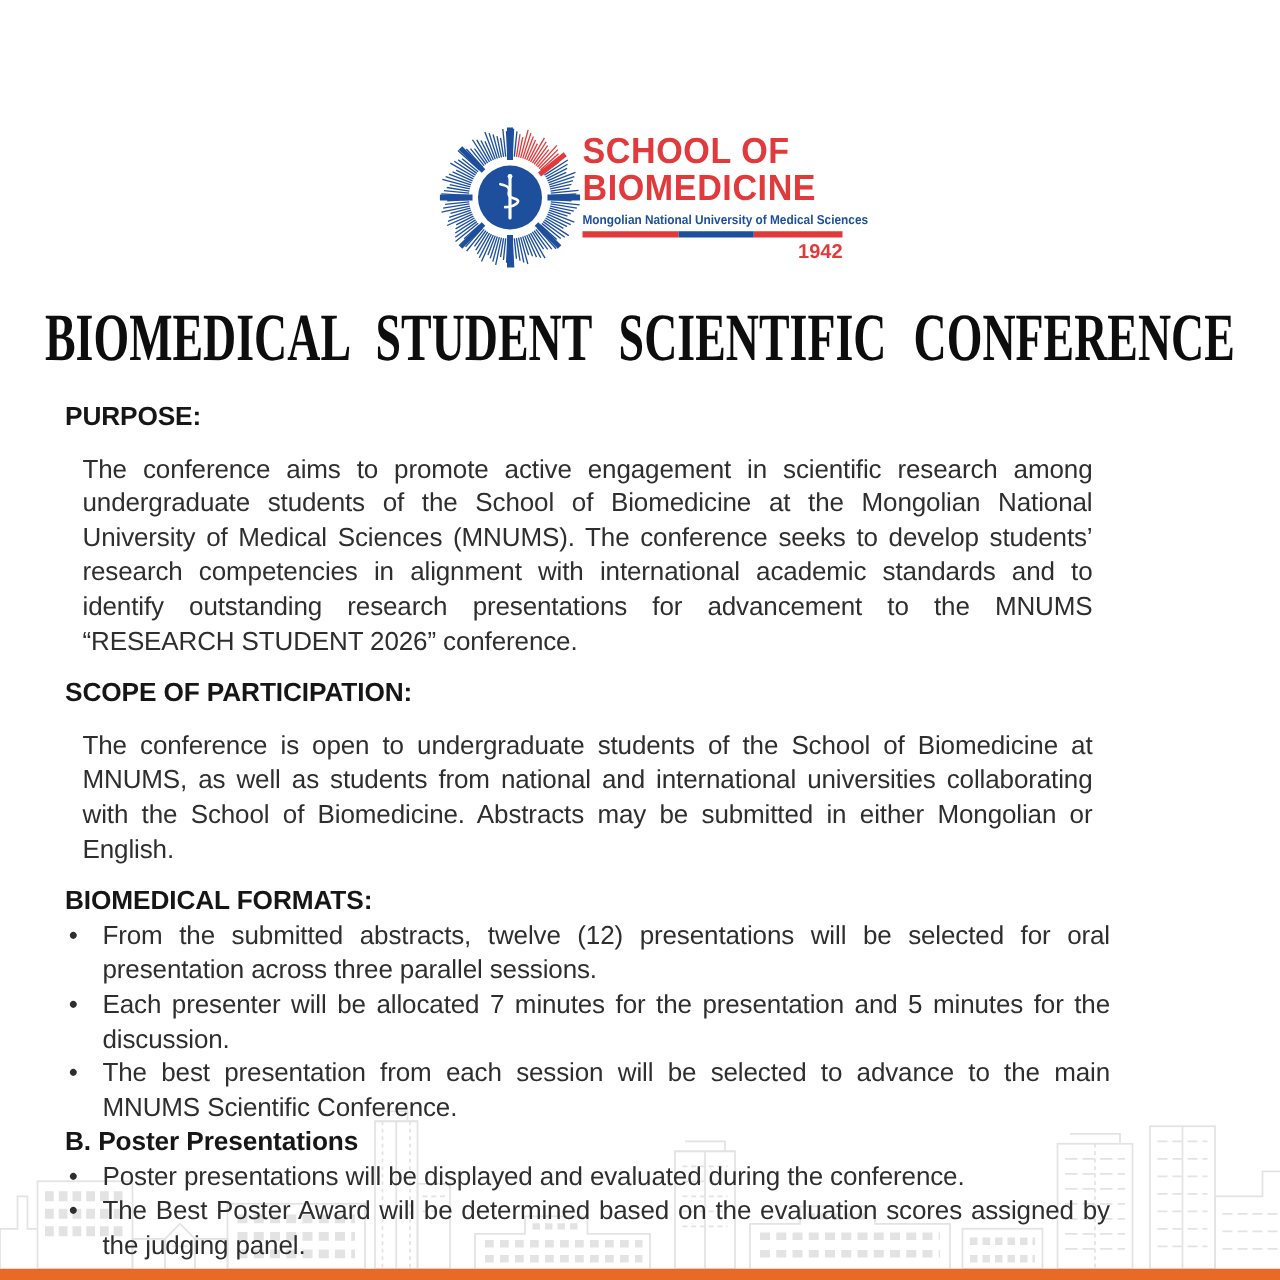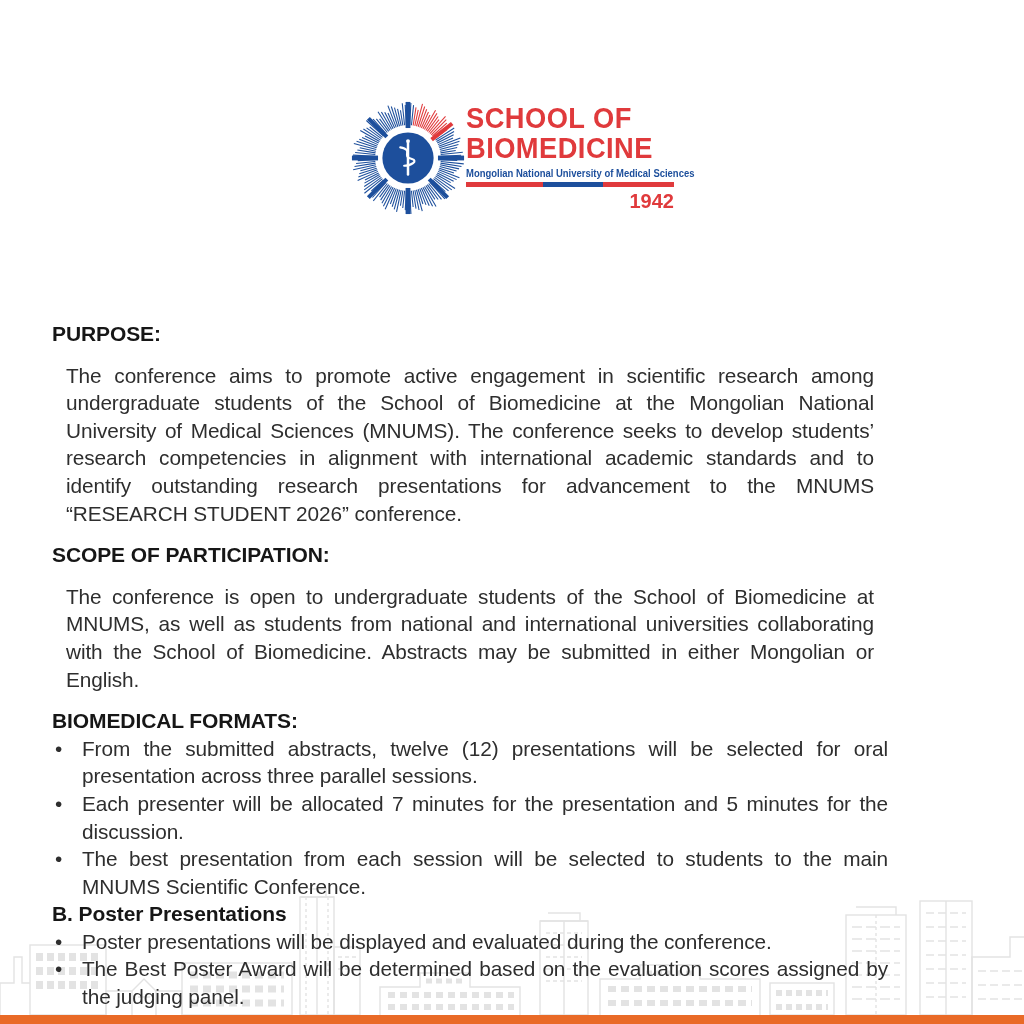--- a/index.html
+++ b/index.html
@@ -9,21 +9,21 @@
   .logo{position:absolute;top:100px;left:0;width:1024px;display:flex;justify-content:center;
         align-items:center;}
   .emblem{width:116px;height:116px;flex:none;}
   .logo-text{width:208px;flex:none;}
   .logo-school{font-weight:700;font-size:29px;line-height:30px;letter-spacing:0.5px;
                transform:scaleX(0.94);transform-origin:left;white-space:nowrap;}
   .logo-univ{font-weight:700;font-size:10.3px;margin-top:5px;white-space:nowrap;
              transform:scaleX(0.92);transform-origin:left;}
   .logo-bar{display:flex;height:5px;margin-top:3px;width:208px;}
   .logo-bar span{display:block;height:100%;}
-  .logo-year{font-weight:700;font-size:20px;text-align:right;margin-top:3px;}
+  .logo-year{font-weight:700;font-size:16px;text-align:right;margin-top:3px;}
   
   .title-row{position:absolute;top:243px;left:0;width:1024px;display:flex;justify-content:center;}
   .main-title{font-family:"Liberation Serif",serif;font-weight:700;font-size:54px;line-height:54px;
               color:#0d0d0d;white-space:nowrap;word-spacing:0.34em;letter-spacing:0px;
               transform:scaleX(0.68);transform-origin:center;}
   
   .content{position:absolute;top:320px;left:52px;width:836px;z-index:2;
            font-size:20.8px;line-height:27.6px;letter-spacing:-0.1px;}
   .content p{margin:14px;text-align:justify;}
   .content h2{margin:0;font-size:21px;line-height:27.6px;font-weight:700;color:#161616;}
@@ -185,20 +185,23 @@
       <div class="logo-univ" style="color:#1D4F9C">Mongolian National University of Medical Sciences</div>
       <div class="logo-bar">
         <span style="width:37%;background:#E03A3C"></span>
         <span style="width:29%;background:#1D4F9C"></span>
         <span style="width:34%;background:#E03A3C"></span>
       </div>
       <div class="logo-year" style="color:#E03A3C">1942</div>
     </div>
   </div>
 
+  <div class="title-row">
+    <h1 class="main-title" style="margin:0">BIOMEDICAL STUDENT SCIENTIFIC CONFERENCE</h1>
+  </div>
 
   <div class="content">
 
     <h2>PURPOSE:</h2>
     <p>The conference aims to promote active engagement in scientific research among undergraduate students of the School of Biomedicine at the Mongolian National University of Medical Sciences (MNUMS). The conference seeks to develop students’ research competencies in alignment with international academic standards and to identify outstanding research presentations for advancement to the MNUMS “RESEARCH STUDENT 2026” conference.</p>
 
     <h2>SCOPE OF PARTICIPATION:</h2>
     <p>The conference is open to undergraduate students of the School of Biomedicine at MNUMS, as well as students from national and international universities collaborating with the School of Biomedicine. Abstracts may be submitted in either Mongolian or English.</p>
 
     <h2>BIOMEDICAL FORMATS:</h2>
@@ -207,21 +210,21 @@
       <li>
         <span class="bullet-glyph">•</span>
         <span class="bullet-text">From the submitted abstracts, twelve (12) presentations will be selected for oral presentation across three parallel sessions.</span>
       </li>
       <li>
         <span class="bullet-glyph">•</span>
         <span class="bullet-text">Each presenter will be allocated 7 minutes for the presentation and 5 minutes for the discussion.</span>
       </li>
       <li>
         <span class="bullet-glyph">•</span>
-        <span class="bullet-text">The best presentation from each session will be selected to students to the main MNUMS Scientific Conference.</span>
+        <span class="bullet-text">The best presentation from each session will be selected to advance to the main MNUMS Scientific Conference.</span>
       </li>
     </ul>
 
     <h2>B. Poster Presentations</h2>
     <ul class="bullets">
       <li>
         <span class="bullet-glyph">•</span>
         <span class="bullet-text">Poster presentations will be displayed and evaluated during the conference.</span>
       </li>
       <li>

